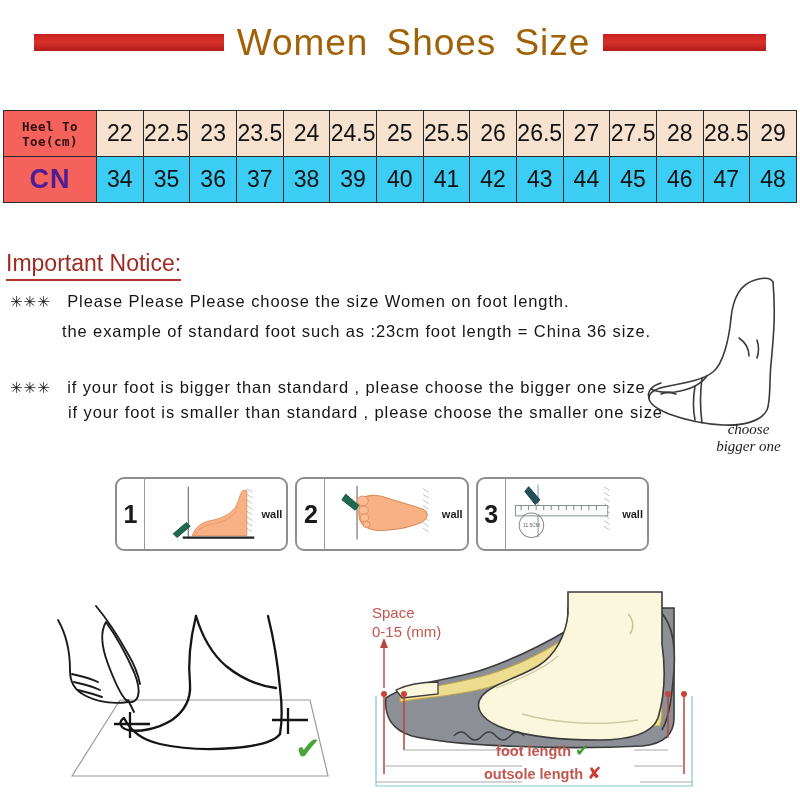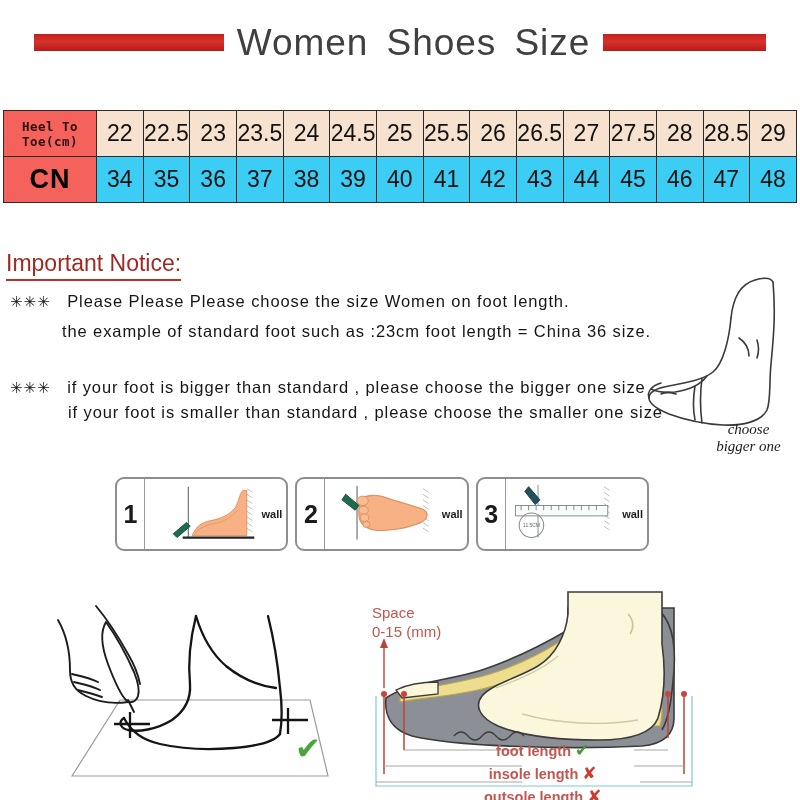--- a/index.html
+++ b/index.html
@@ -7,33 +7,33 @@
        font-family:"Liberation Sans","DejaVu Sans",sans-serif;color:#111;}
   .page{position:relative;width:800px;height:800px;background:#fff;}
 
   
   .title-row{position:absolute;left:0;top:18px;width:800px;height:48px;
              display:flex;align-items:center;justify-content:center;gap:0;}
   .bar{height:17px;flex:0 0 auto;
        background:linear-gradient(180deg,#c8211d 0%,#d7312c 45%,#b41c18 100%);}
   .bar-left{width:190px;}
   .bar-right{width:163px;}
-  .title-text{color:#404040;font-size:37px;letter-spacing:1px;
+  .title-text{color:#a16207;font-size:37px;letter-spacing:1px;
               white-space:nowrap;padding:0 4px;line-height:1;}
   .title-text span{margin:0 9px;}
 
   
   .table-wrap{position:absolute;left:3px;top:110px;width:738px;}
   table.size{border-collapse:collapse;width:794px;table-layout:fixed;}
   table.size td{border:1.6px solid #2b2b2b;text-align:center;vertical-align:middle;
                 height:45px;font-size:23px;color:#111;padding:0;}
   td.rowhead{background:#f4625b;width:92px;}
   td.rowhead.h1{font-size:12.5px;font-weight:700;color:#2a1010;
                 font-family:"DejaVu Sans Mono","Liberation Mono",monospace;letter-spacing:.5px;}
-  td.rowhead.h2{font-size:27px;font-weight:700;color:#000000;letter-spacing:1px;}
+  td.rowhead.h2{font-size:27px;font-weight:700;color:#4c1d95;letter-spacing:1px;}
   td.cm{background:#f6e2cf;font-size:23px;}
   td.cn{background:#3ccdf4;font-size:23px;}
 
   
   .notice-title{position:absolute;left:6px;top:250px;color:#9e2a22;
                 font-size:23px;border-bottom:2px solid #b5332b;padding-bottom:2px;}
   .note{position:absolute;font-size:16.5px;color:#161616;white-space:nowrap;
         letter-spacing:.9px;}
   .stars{letter-spacing:1px;font-size:15px;}
   .n1{left:10px;top:292px;}
@@ -353,22 +353,18 @@
     <div>Space</div>
     <div>0-15 (mm)</div>
   </div>
 
   <div class="len-lbls">
     <span class="len-row">
       <span>foot  length</span>
       <span class="ok">✔</span>
     </span>
     <span class="len-row">
-      <span>insole length</span>
-      <span class="no">✘</span>
-    </span>
-    <span class="len-row">
       <span>outsole length</span>
       <span class="no">✘</span>
     </span>
   </div>
 
 </div>
 
 </body></html>

